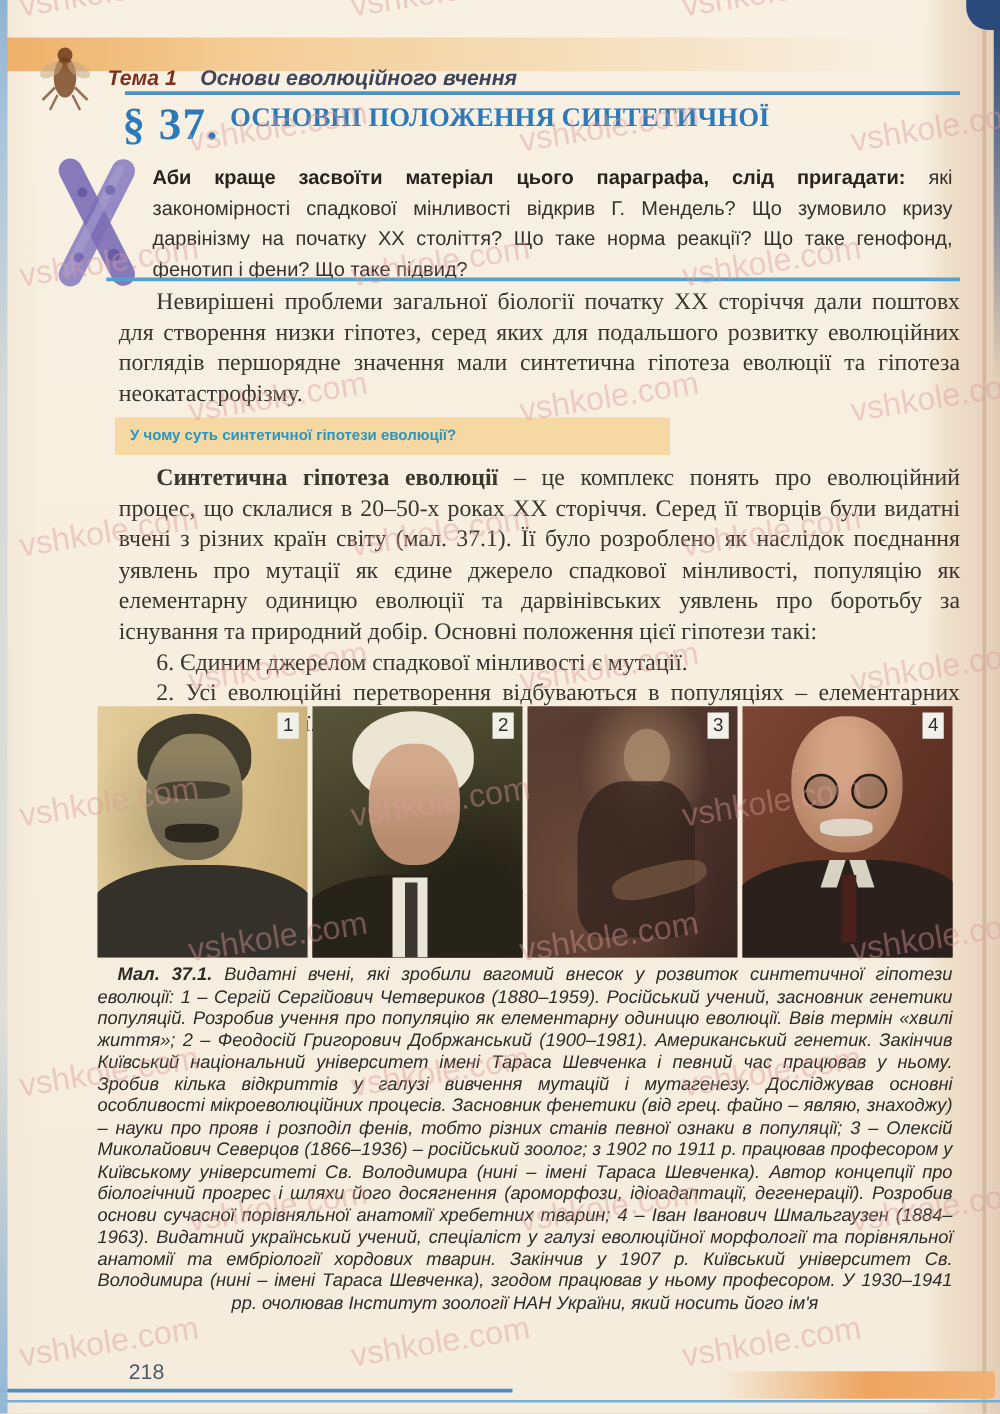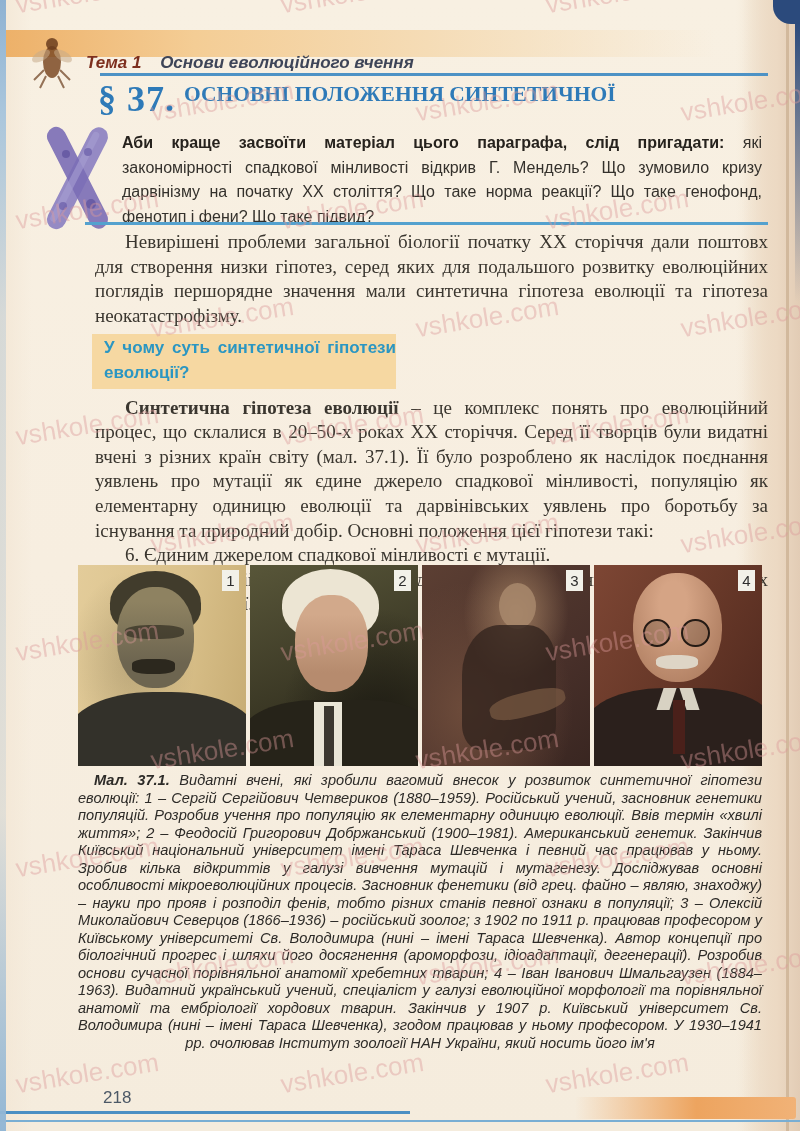--- a/index.html
+++ b/index.html
@@ -42,22 +42,22 @@
   
   .chromosome { position:absolute; left:36px; top:124px; z-index:2; }
   .recall { position:absolute; left:122px; top:131px; width:640px; z-index:2;
     font-family:"Liberation Sans", sans-serif; font-size:16px; line-height:24.5px; color:#34312c; text-align:justify; }
   .recall b { color:#26221d; }
 
   
   .column { position:absolute; left:95px; top:230px; width:673px; z-index:2;
     font-size:19px; line-height:24.6px; color:#3a362f; text-align:justify; }
   .column p { margin:0; text-indent:30px; }
-  .qband { margin:6px 0 7px -3px; width:304px; background:#f6d8a2; padding:2px 0 3px 12px;
-    font-family:"Liberation Sans", sans-serif; font-weight:bold; font-size:17px; color:#2b96c2; text-indent:0; }
+  .qband { margin:6px 0 7px -3px; width:444px; background:#f6d8a2; padding:2px 0 3px 12px;
+    font-family:"Liberation Sans", sans-serif; font-weight:bold; font-size:12px; color:#2b96c2; text-indent:0; }
 
   
   .photos { position:absolute; left:78px; top:565px; width:684px; height:201px; display:flex; gap:4px; z-index:2; }
   .photo { flex:1; position:relative; overflow:hidden; }
   .photo div { position:absolute; }
   .tag { position:absolute; top:5px; right:7px; width:17px; height:21px; background:#f2f1e9;
     color:#2e2e2e; font:15px "Liberation Sans", sans-serif; display:flex; align-items:center; justify-content:center; z-index:5; }
 
   .photo1 { background:
     radial-gradient(90px 130px at 32% 48%, rgba(30,28,16,.18), transparent 70%),

